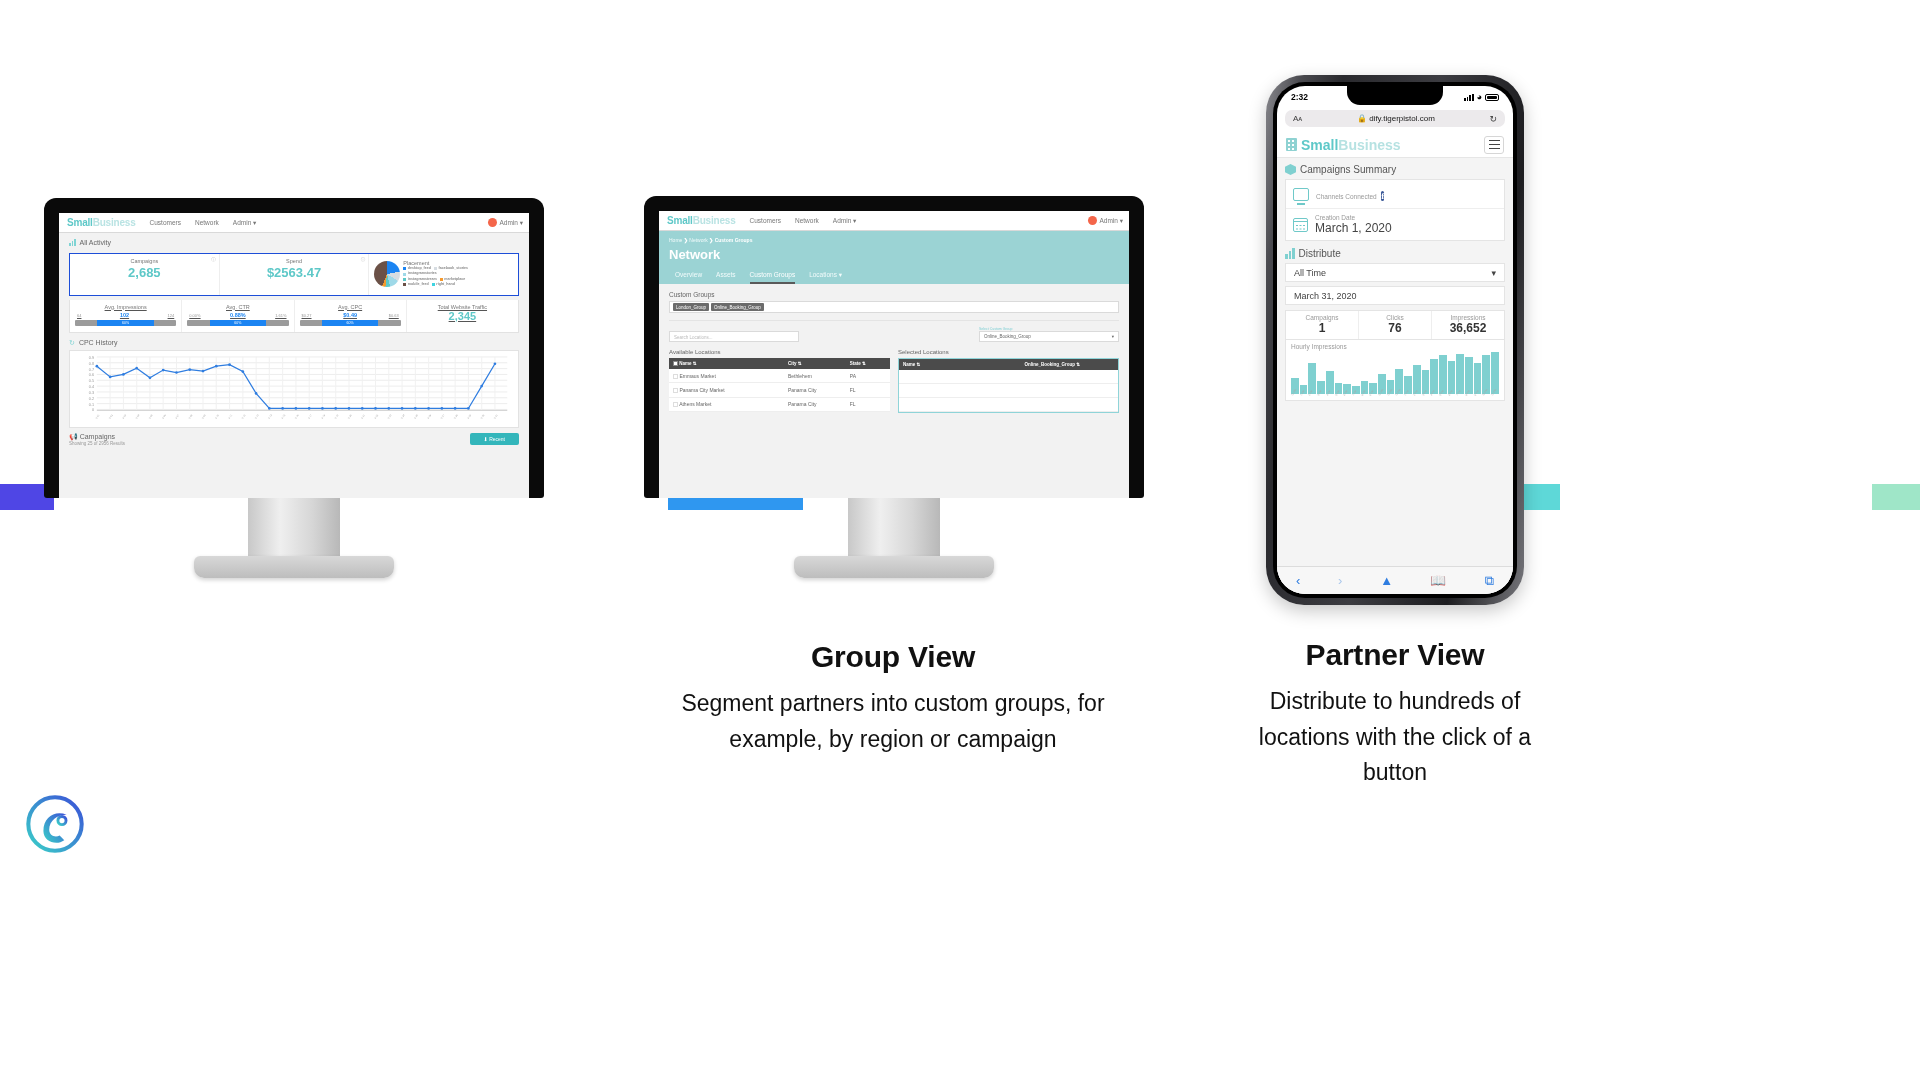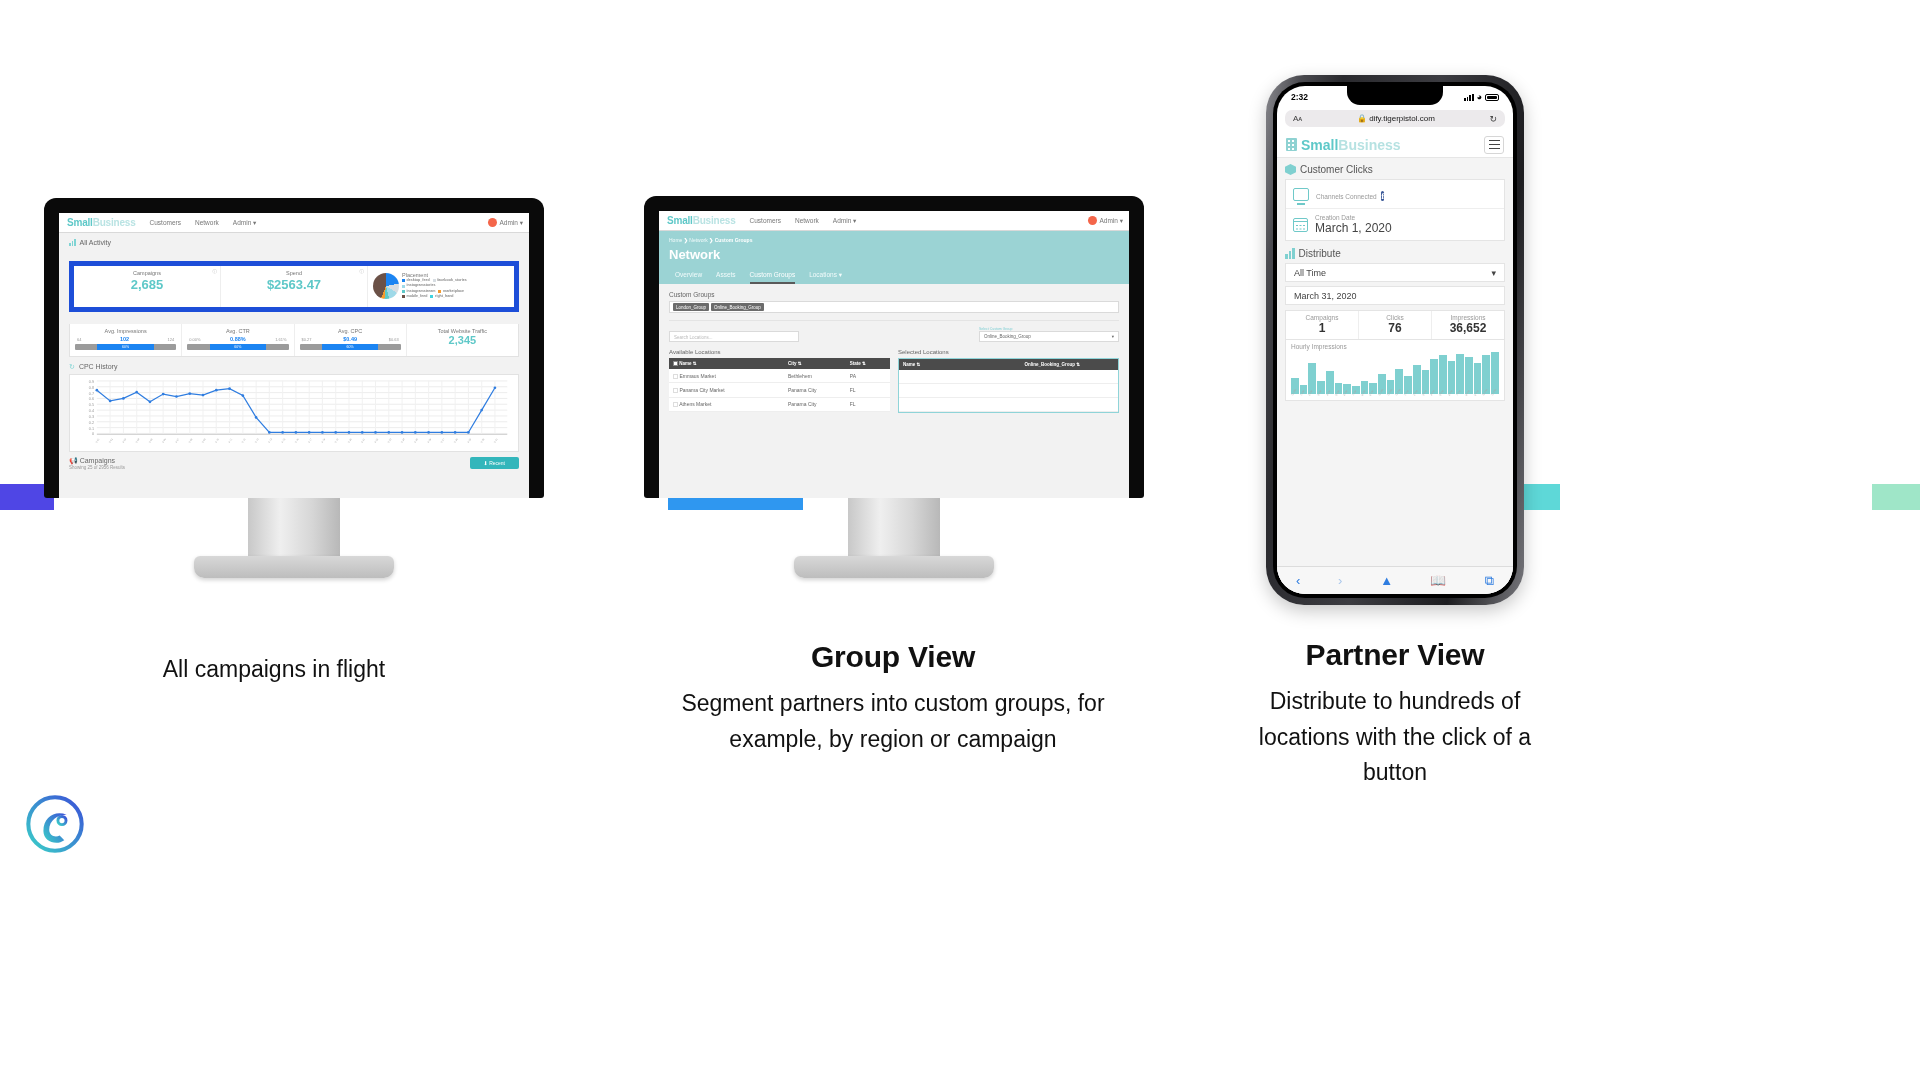--- a/index.html
+++ b/index.html
@@ -64,28 +64,28 @@
   .avatar { width:9px;height:9px;border-radius:50%;background:#f4664a; display:block; }
   .sectionhead {
     display:flex; align-items:center; gap:4px;
     padding: 6px 10px 3px 10px; font-size:7px; color:#666;
   }
   .minibars { display:inline-flex; align-items:flex-end; gap:1px; height:7px; }
   .minibars i { width:1.5px; background:#7fd4d4; display:block; }
   .minibars i:nth-child(1){height:3px}
   .minibars i:nth-child(2){height:5px}
   .minibars i:nth-child(3){height:7px}
-  .cards { margin:12px 10px; display:flex; border:5px solid #1d4ed8; background:#fff; }
+  .cards { margin:4px 10px; display:flex; border:1px solid #1d4ed8; background:#fff; }
   .card { flex:1; border-right:1px solid #eee; padding:4px 2px 5px; text-align:center; position:relative; }
   .card:last-child{border-right:none;}
   .card .ttl { font-size:5.5px; color:#777; }
   .card .big { font-size:13px; color:#5ec8c8; font-weight:600; margin-top:1px; }
   .info { position:absolute; right:3px; top:3px; font-size:4.5px; color:#bbb; }
   .cards2 { margin:0 10px 0; display:flex; border:1px solid #e2e2e2; border-top:none; background:#fff; }
-  .gcard { flex:1; border-right:1px solid #eee; padding:4px 5px 6px; text-align:center; }
+  .gcard { flex:1; border-right:1px solid #eee; padding:4px 5px 6px; text-align:center;text-decoration:underline; }
   .gcard:last-child{border-right:none;}
   .gcard .ttl{font-size:5.5px;color:#777;}
   .grow { display:flex; justify-content:space-between; align-items:flex-end; margin-top:2px; padding:0 2px; }
   .grow .lo,.grow .hi { font-size:4px; color:#999; }
   .grow .mid { font-size:5.5px; color:#1b84f2; font-weight:700; }
   .gbar { height:6px; background:#9b9b9b; margin-top:2px; position:relative; border-radius:1px; overflow:hidden;}
   .gbar .fill { position:absolute; left:22%; width:56%; top:0; bottom:0; background:#1b84f2;
                 font-size:3.5px; color:#fff; text-align:center; line-height:6px; }
   .pie-wrap{display:flex;align-items:center;gap:3px;padding:2px 3px;}
   .pie{width:26px;height:26px;border-radius:50%;flex:none;
@@ -659,21 +659,21 @@
             <div class="hamb">
                 <i></i>
                 <i></i>
                 <i></i>
               </div>
           </div>
 
           <div class="p-body">
             <div class="p-head">
               <span class="cube"></span>
-              <span>Customer Clicks</span>
+              <span>Campaigns Summary</span>
             </div>
 
             <div class="p-card">
               <div class="p-row">
                 <span class="ic-monitor"></span>
                 <span>
                   <span class="p-lbl">Channels Connected</span>
                   <span class="fb">f</span>
                 </span>
               </div>
@@ -782,21 +782,20 @@
             <span class="ti">📖</span>
             <span class="ti">⧉</span>
           </div>
 
         </div>
       </div>
     </div>
   </div>
 
   <div class="caption" id="cap1">
-    <div class="s">All campaigns in flight</div>
   </div>
   <div class="caption" id="cap3">
     <div class="h">Partner View</div>
     <div class="s">Distribute to hundreds of locations with the click of a button</div>
   </div>
   <div class="caption" id="cap2">
     <div class="h">Group View</div>
     <div class="s">Segment partners into custom groups, for example, by region or campaign</div>
   </div>
 

